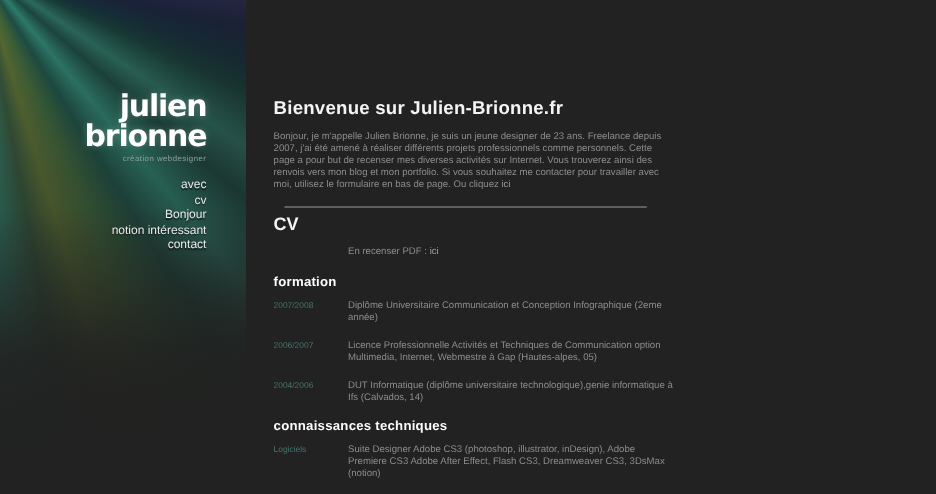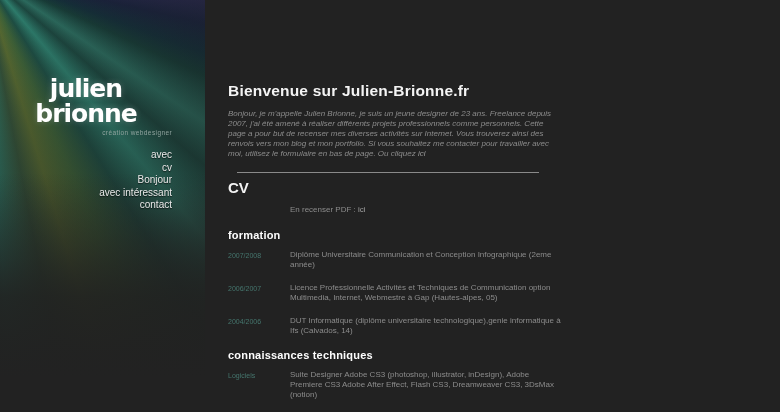--- a/index.html
+++ b/index.html
@@ -19,33 +19,32 @@
         #15172b 0deg, #2a2a52 7deg, #1a2340 13deg, #14303c 20deg,
         #173f3a 25deg, #2d7264 34deg, #1c4a42 41deg, #2f8573 50deg,
         #1e5247 58deg, #41683a 66deg, #5c7033 73deg, #36563b 79deg,
         #2f7d6b 86deg, #256a5c 90deg);
   }
   .logo-block{position:absolute;top:76px;right:33px;text-align:right;cursor:pointer;}
   .logo-title{
     font-size:25px;font-weight:bold;color:#fff;letter-spacing:-1px;line-height:1;
     font-family:"DejaVu Sans","Liberation Sans",sans-serif;
     text-shadow:0 0 6px rgba(255,255,255,.22);
-    text-align:center;
   }
   .logo-tagline{font-size:6.5px;color:#8fa39e;margin-top:3px;letter-spacing:.4px;}
   .nav{position:absolute;top:149px;right:33px;margin:0;padding:0;list-style:none;text-align:right;}
   .nav li{
     font-size:10px;color:#e9e9e9;line-height:12.6px;cursor:pointer;
     text-shadow:0 1px 1px rgba(0,0,0,.65);
   }
   
   .main{position:absolute;left:205px;top:0;width:575px;height:307px;background:var(--main_bg,#222);}
   .content{position:absolute;left:23px;top:0;width:335px;}
   .welcome{margin:82px 0 0;font-size:15.5px;font-weight:bold;color:var(--heading_text,#f4f4f4);letter-spacing:.2px;}
-  .intro{margin:9px 0 0;font-size:8px;line-height:10px;color:var(--body_text,#8c8c8c);font-style:italic;}
+  .intro{margin:9px 0 0;font-size:8px;line-height:10px;color:var(--body_text,#8c8c8c);}
   .intro .link{cursor:pointer;color:#9a9a9a;}
   .divider{margin:13px 0 0 9px;width:302px;height:0;border:0;border-top:1px solid #8a8a8a;}
   .cv-title{margin:6px 0 0;font-size:15px;font-weight:bold;color:var(--heading_text,#f4f4f4);}
   .pdf-line{margin:9px 0 0 62px;font-size:8px;color:var(--body_text,#8c8c8c);}
   .pdf-line .link{cursor:pointer;color:#a0a0a0;}
   .section-title{margin:15px 0 0;font-size:11px;font-weight:bold;color:#fdfdfd;letter-spacing:.2px;}
   .section-title.second{margin-top:10px;}
   .rows{margin-top:9px;}
   .row{display:flex;margin-bottom:13px;}
   .row-label{flex:none;width:62px;font-size:7px;line-height:9px;color:var(--accent_teal,#45756d);padding-top:1px;}
@@ -56,21 +55,21 @@
 
 <aside class="sidebar">
   <div class="logo-block">
     <div class="logo-title">julien brionne</div>
     <div class="logo-tagline">création webdesigner</div>
   </div>
   <ul class="nav">
     <li>avec</li>
     <li>cv</li>
     <li>Bonjour</li>
-    <li>avec intéressant</li>
+    <li>notion intéressant</li>
     <li>contact</li>
   </ul>
 </aside>
 
 <main class="main">
   <div class="content">
 
     <h1 class="welcome">Bienvenue sur Julien-Brionne.fr</h1>
 
     <p class="intro"><span>Bonjour, je m'appelle Julien Brionne, je suis un jeune designer de 23 ans. Freelance depuis 2007, j'ai été amené à réaliser différents projets professionnels comme personnels. Cette page a pour but de recenser mes diverses activités sur Internet. Vous trouverez ainsi des renvois vers mon blog et mon portfolio. Si vous souhaitez me contacter pour travailler avec moi, utilisez le formulaire en bas de page. Ou cliquez </span><span class="link">ici</span></p>

